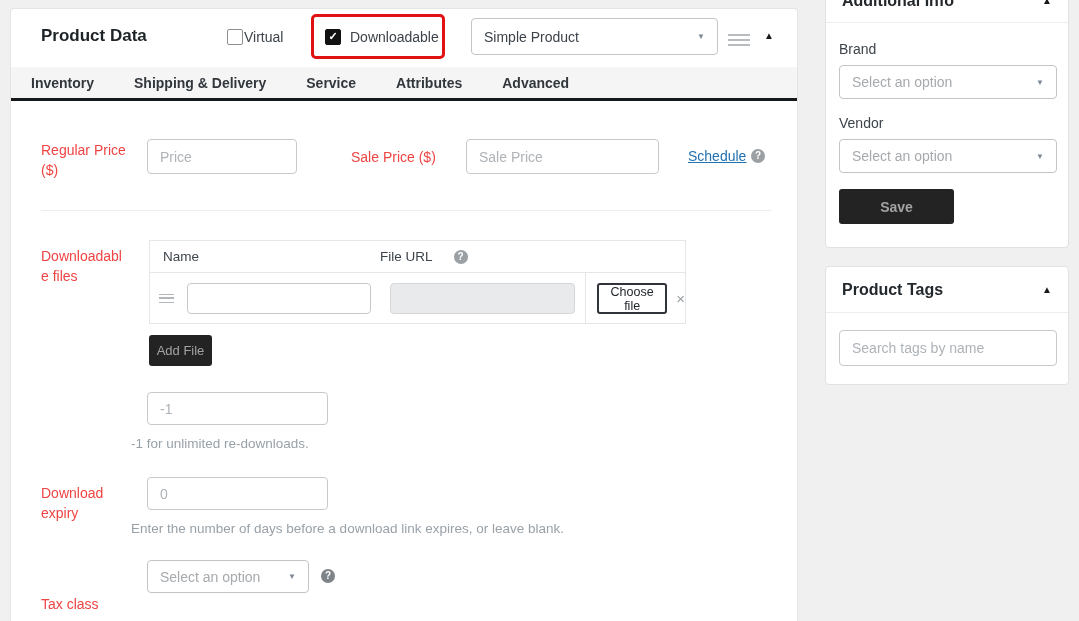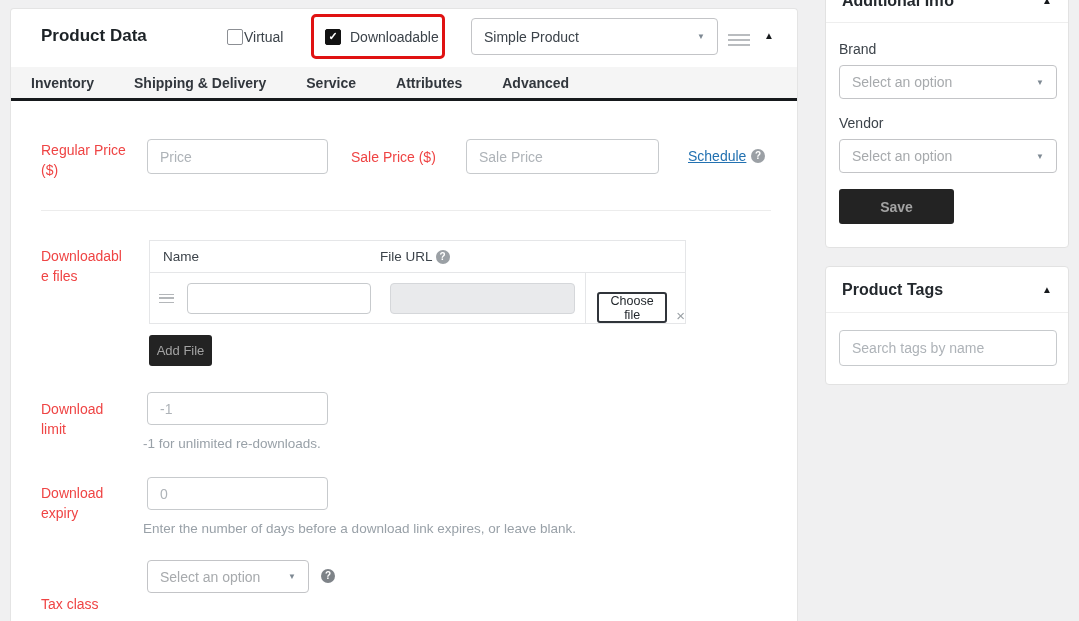--- a/index.html
+++ b/index.html
@@ -62,40 +62,40 @@
     background:#9ba0a5; color:#fff; font-size:10px; font-weight:700;
     align-items:center; justify-content:center; line-height:1; flex:0 0 auto;
   }
   .schedule-link { position:absolute; left:677px; top:139px; color:#2271b1; text-decoration:underline; font-size:14px; }
   .pos-help-schedule { position:absolute; left:740px; top:140px; }
   .divider { position:absolute; left:30px; top:201px; width:730px; height:1px; background:#ececec; }
   
   .files-table { position:absolute; left:138px; top:231px; width:537px; border:1px solid #e5e6e8; background:#fff; }
   .ft-head { display:flex; height:32px; align-items:center; border-bottom:1px solid #e5e6e8; font-size:13.5px; color:#3c434a; }
   .ft-head .c1 { width:230px; padding-left:13px; }
-  .ft-head .c2 { flex:1; display:flex; align-items:center; gap:3px; }
+  .ft-head .c2 { flex:1; display:flex; align-items:center; gap:21px; }
   .ft-row { display:flex; height:50px; align-items:center; }
   .ft-row .c1 { width:230px; display:flex; align-items:center; gap:13px; padding-left:9px; }
   .ft-row .c2 { width:205px; }
-  .ft-row .c3 { flex:1; align-self:stretch; border-left:1px solid #e5e6e8; display:flex; align-items:flex-end; gap:9px; padding-left:11px; }
+  .ft-row .c3 { flex:1; align-self:stretch; border-left:1px solid #e5e6e8; display:flex; align-items:center; gap:9px; padding-left:11px; }
   .row-drag { width:15px; height:9px; border-top:1.5px solid #b4b7ba; border-bottom:1.5px solid #b4b7ba; position:relative; cursor:grab; flex:0 0 auto; }
   .row-drag::after { content:""; position:absolute; left:0; right:0; top:2.5px; height:1.5px; background:#b4b7ba; }
   .name-input { position:static; width:184px; height:31px; }
   .url-input { position:static; width:185px; height:31px; margin-left:10px; background:#e9eaec; border-color:#d5d7da; }
   .choose-file-btn {
     height:31px; padding:0 8px; background:#fff; border:2px solid #30343a; border-radius:3px;
     font-family:inherit; font-size:12.5px; color:#23282d; cursor:pointer;
   }
   .remove-x { color:#9aa0a5; font-size:15px; cursor:pointer; line-height:1; }
   .dark-btn {
     background:#232323; color:#a3a3a3; border:none; border-radius:3px;
     font-family:inherit; font-size:13px; cursor:pointer;
   }
   .add-file-btn { position:absolute; left:138px; top:326px; width:63px; height:31px; }
-  .help-text { position:absolute; left:132px; font-size:13.5px; color:#99a1a8; }
+  .help-text { position:absolute; left:120px; font-size:13.5px; color:#99a1a8; }
   .tax-select { position:absolute; left:136px; top:551px; width:162px; height:33px; cursor:pointer; }
   .pos-help-tax { position:absolute; left:310px; top:560px; background:#7e8388; }
   
   .side-panel { position:absolute; left:825px; width:244px; background:#fff; border:1px solid #e2e2e2; border-radius:4px; }
   .sp-addinfo { top:-22px; height:270px; }
   .sp-head { height:44px; border-bottom:1px solid #eee; display:flex; align-items:center; justify-content:space-between; padding:0 16px; }
   .sp-title { font-size:16px; font-weight:700; color:#23282d; }
   .sp-collapse { font-size:10px; color:#16191c; cursor:pointer; }
   .sp-body { padding:18px 13px 0; }
   .sp-label { display:block; margin-bottom:8px; color:#3c434a; }
@@ -132,21 +132,21 @@
 
   <nav class="tab-bar">
     <div class="tab">Inventory</div>
     <div class="tab">Shipping &amp; Delivery</div>
     <div class="tab">Service</div>
     <div class="tab">Attributes</div>
     <div class="tab">Advanced</div>
   </nav>
 
   <span class="lbl" style="top:132px; width:98px;">Regular Price ($)</span>
-  <input class="txt-input" style="left: 136px; top: 130px; width: 181px; height: 35px;" placeholder="Price">
+  <input class="txt-input" style="left: 136px; top: 130px; width: 150px; height: 35px;" placeholder="Price">
   <span class="lbl" style="left:340px; top:139px;">Sale Price ($)</span>
   <input class="txt-input" style="left: 455px; top: 130px; width: 193px; height: 35px;" placeholder="Sale Price">
   <a class="schedule-link" href="#">Schedule</a>
   <span class="help-icon pos-help-schedule">?</span>
 
   <div class="divider"></div>
 
   <span class="lbl" style="top:238px; width:86px; word-wrap:break-word;">Downloadable files</span>
 
   <div class="files-table">
@@ -167,21 +167,20 @@
       </span>
       <span class="c3">
         <button class="choose-file-btn">Choose file</button>
         <span class="remove-x">×</span>
       </span>
     </div>
   </div>
 
   <button class="dark-btn add-file-btn">Add File</button>
 
-  <span class="lbl" style="top:391px; width:80px;">Download limit</span>
   <input class="txt-input" style="left: 136px; top: 383px; width: 181px; height: 33px;" placeholder="-1">
   <span class="help-text" style="top:427px;">-1 for unlimited re-downloads.</span>
 
   <span class="lbl" style="top:475px; width:80px;">Download expiry</span>
   <input class="txt-input" style="left: 136px; top: 468px; width: 181px; height: 33px;" placeholder="0">
   <span class="help-text" style="top:512px;">Enter the number of days before a download link expires, or leave blank.</span>
 
   <span class="lbl" style="top:586px;">Tax class</span>
   <div class="select tax-select">
     <span class="gray-text">Select an option</span>

